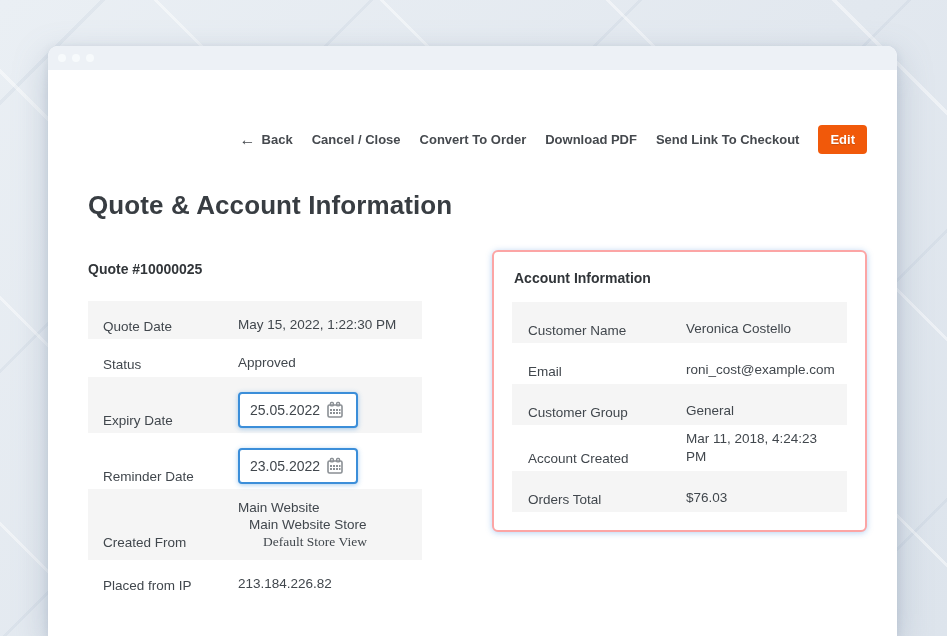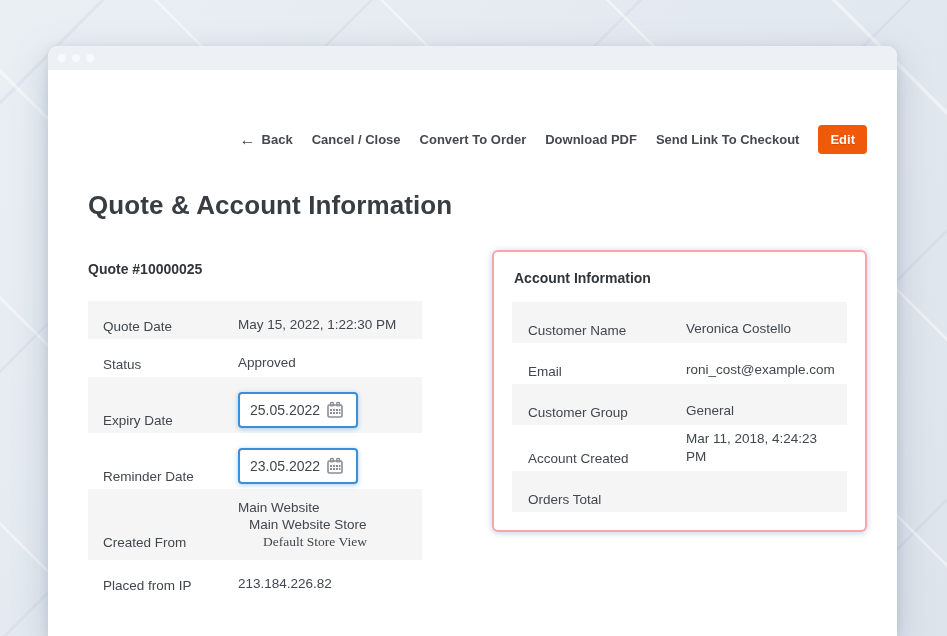--- a/index.html
+++ b/index.html
@@ -271,19 +271,20 @@
           <span class="value">General</span>
         </div>
 
         <div class="row">
           <span class="label">Account Created</span>
           <span class="value">Mar 11, 2018, 4:24:23 PM</span>
         </div>
 
         <div class="row gray">
           <span class="label">Orders Total</span>
+          <span class="value">$76.03</span>
         </div>
 
       </div>
     </div>
 
   </div>
 </div>
 
 </body></html>

